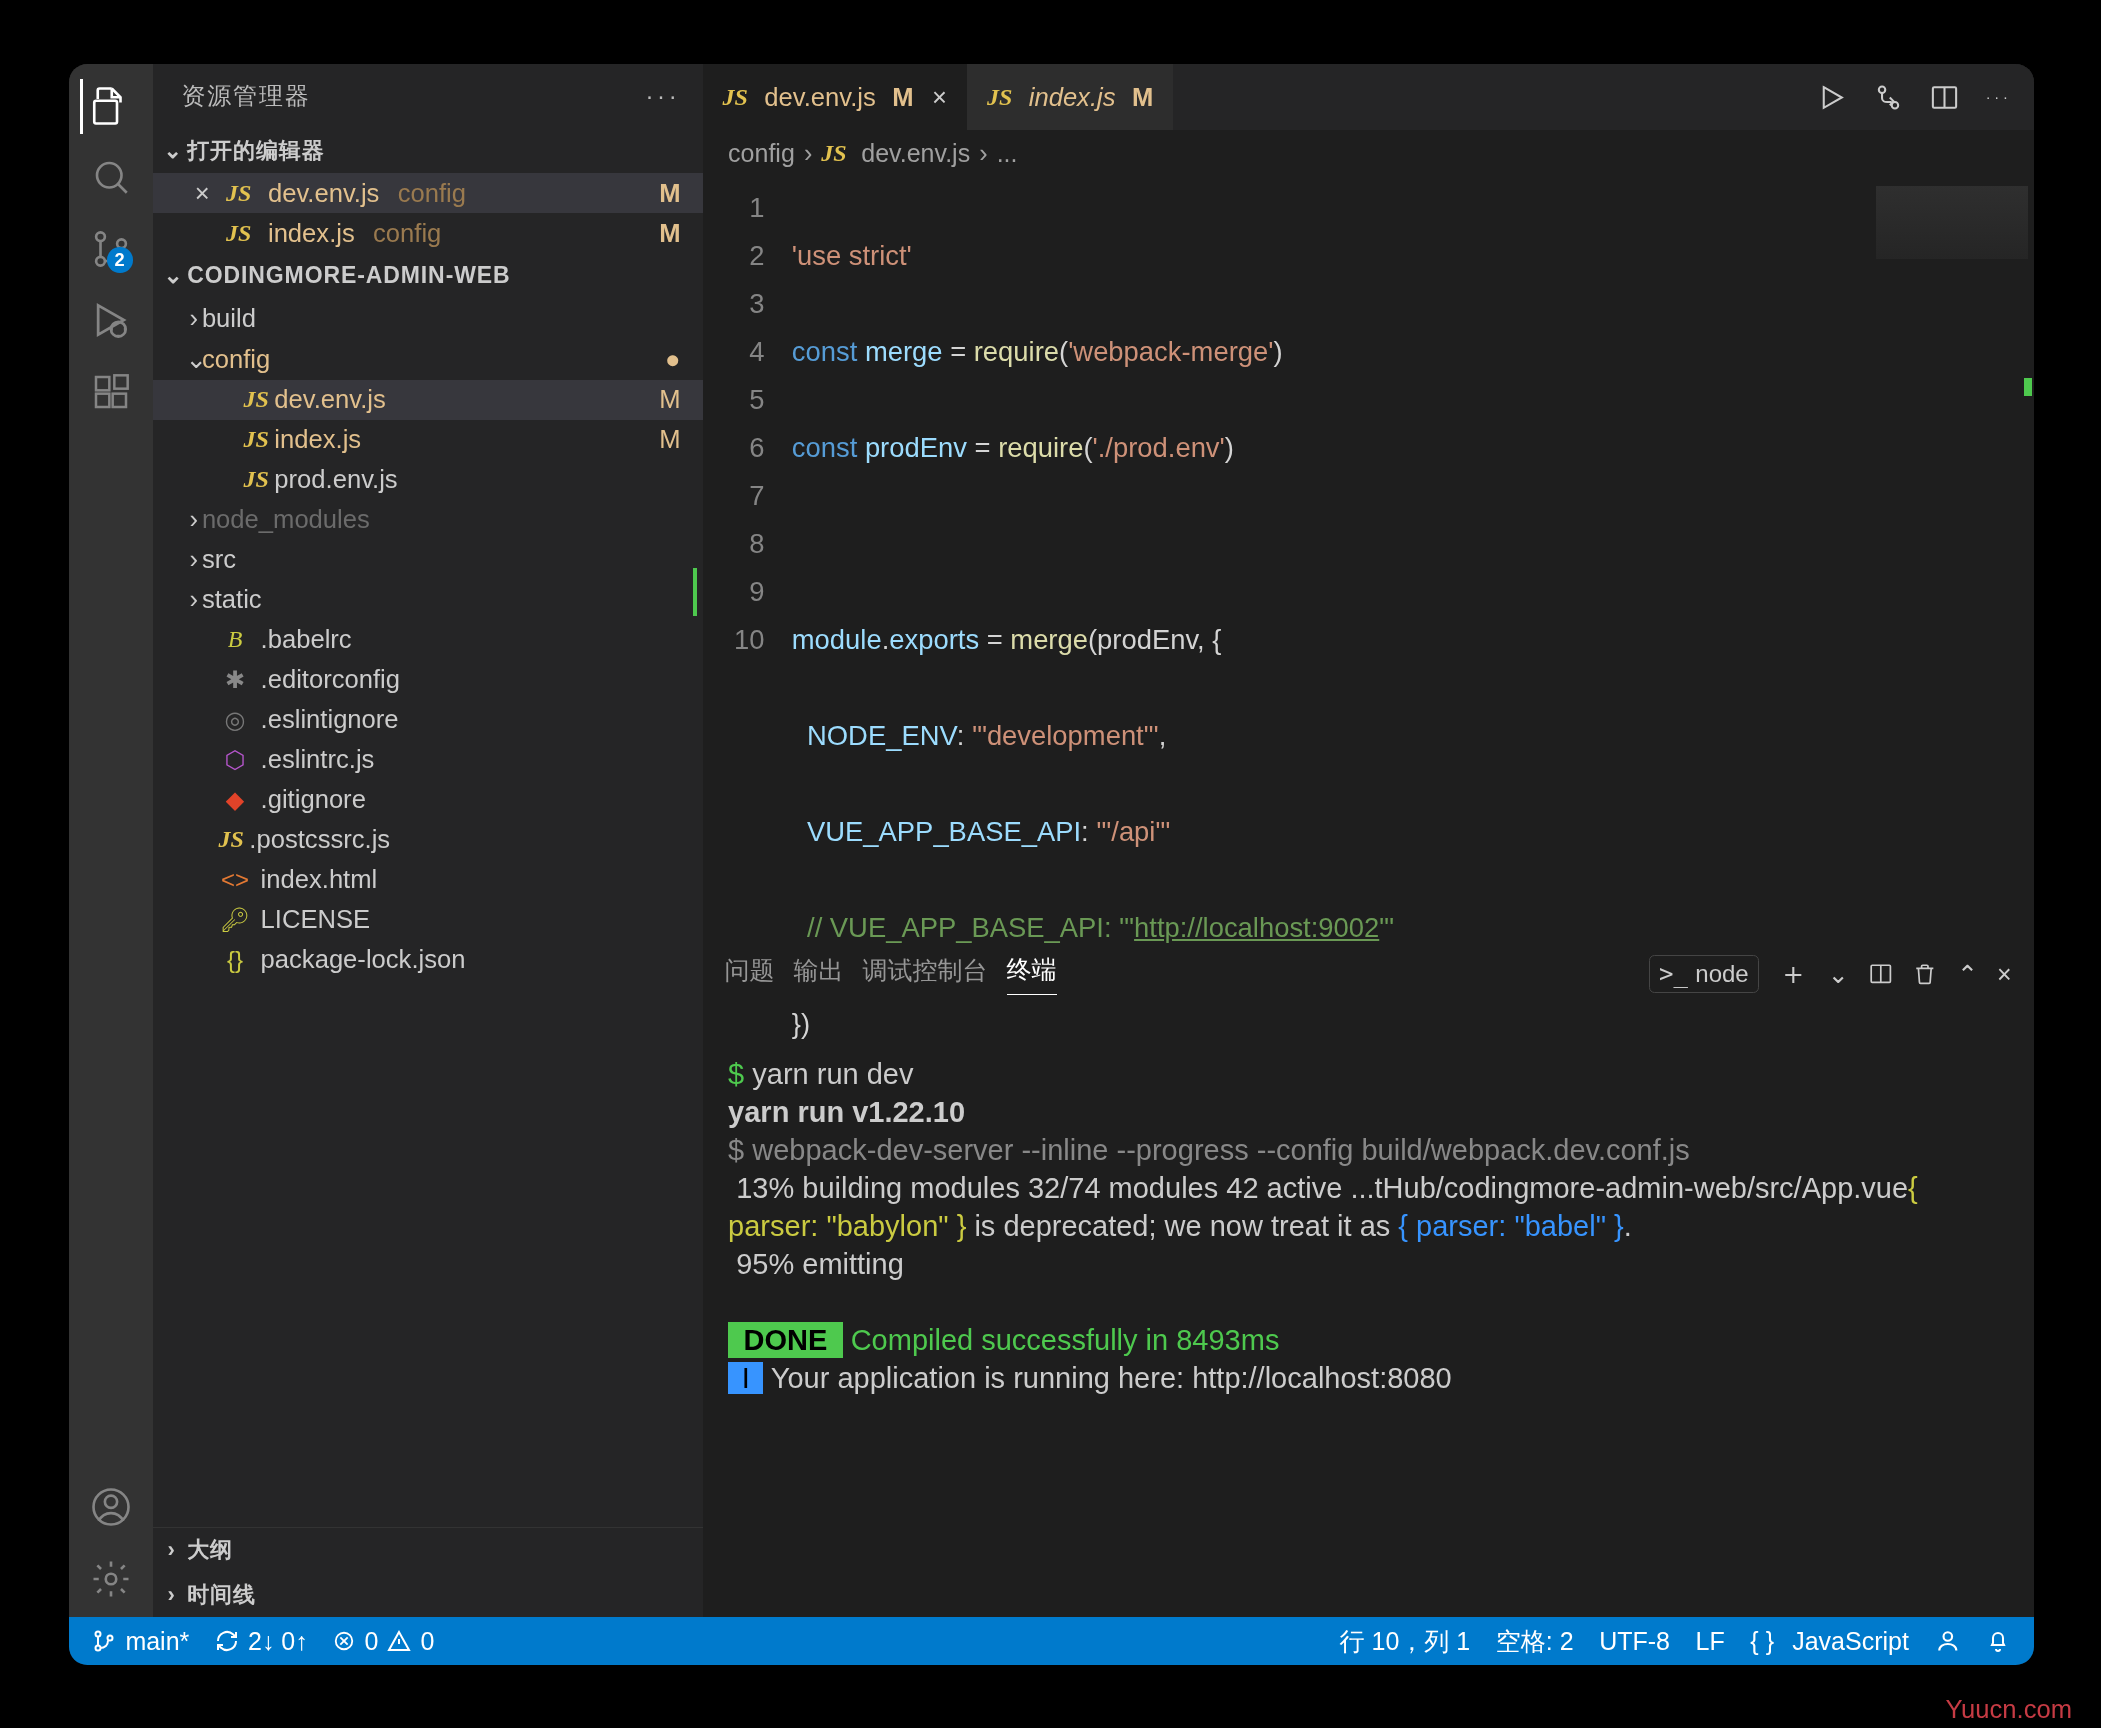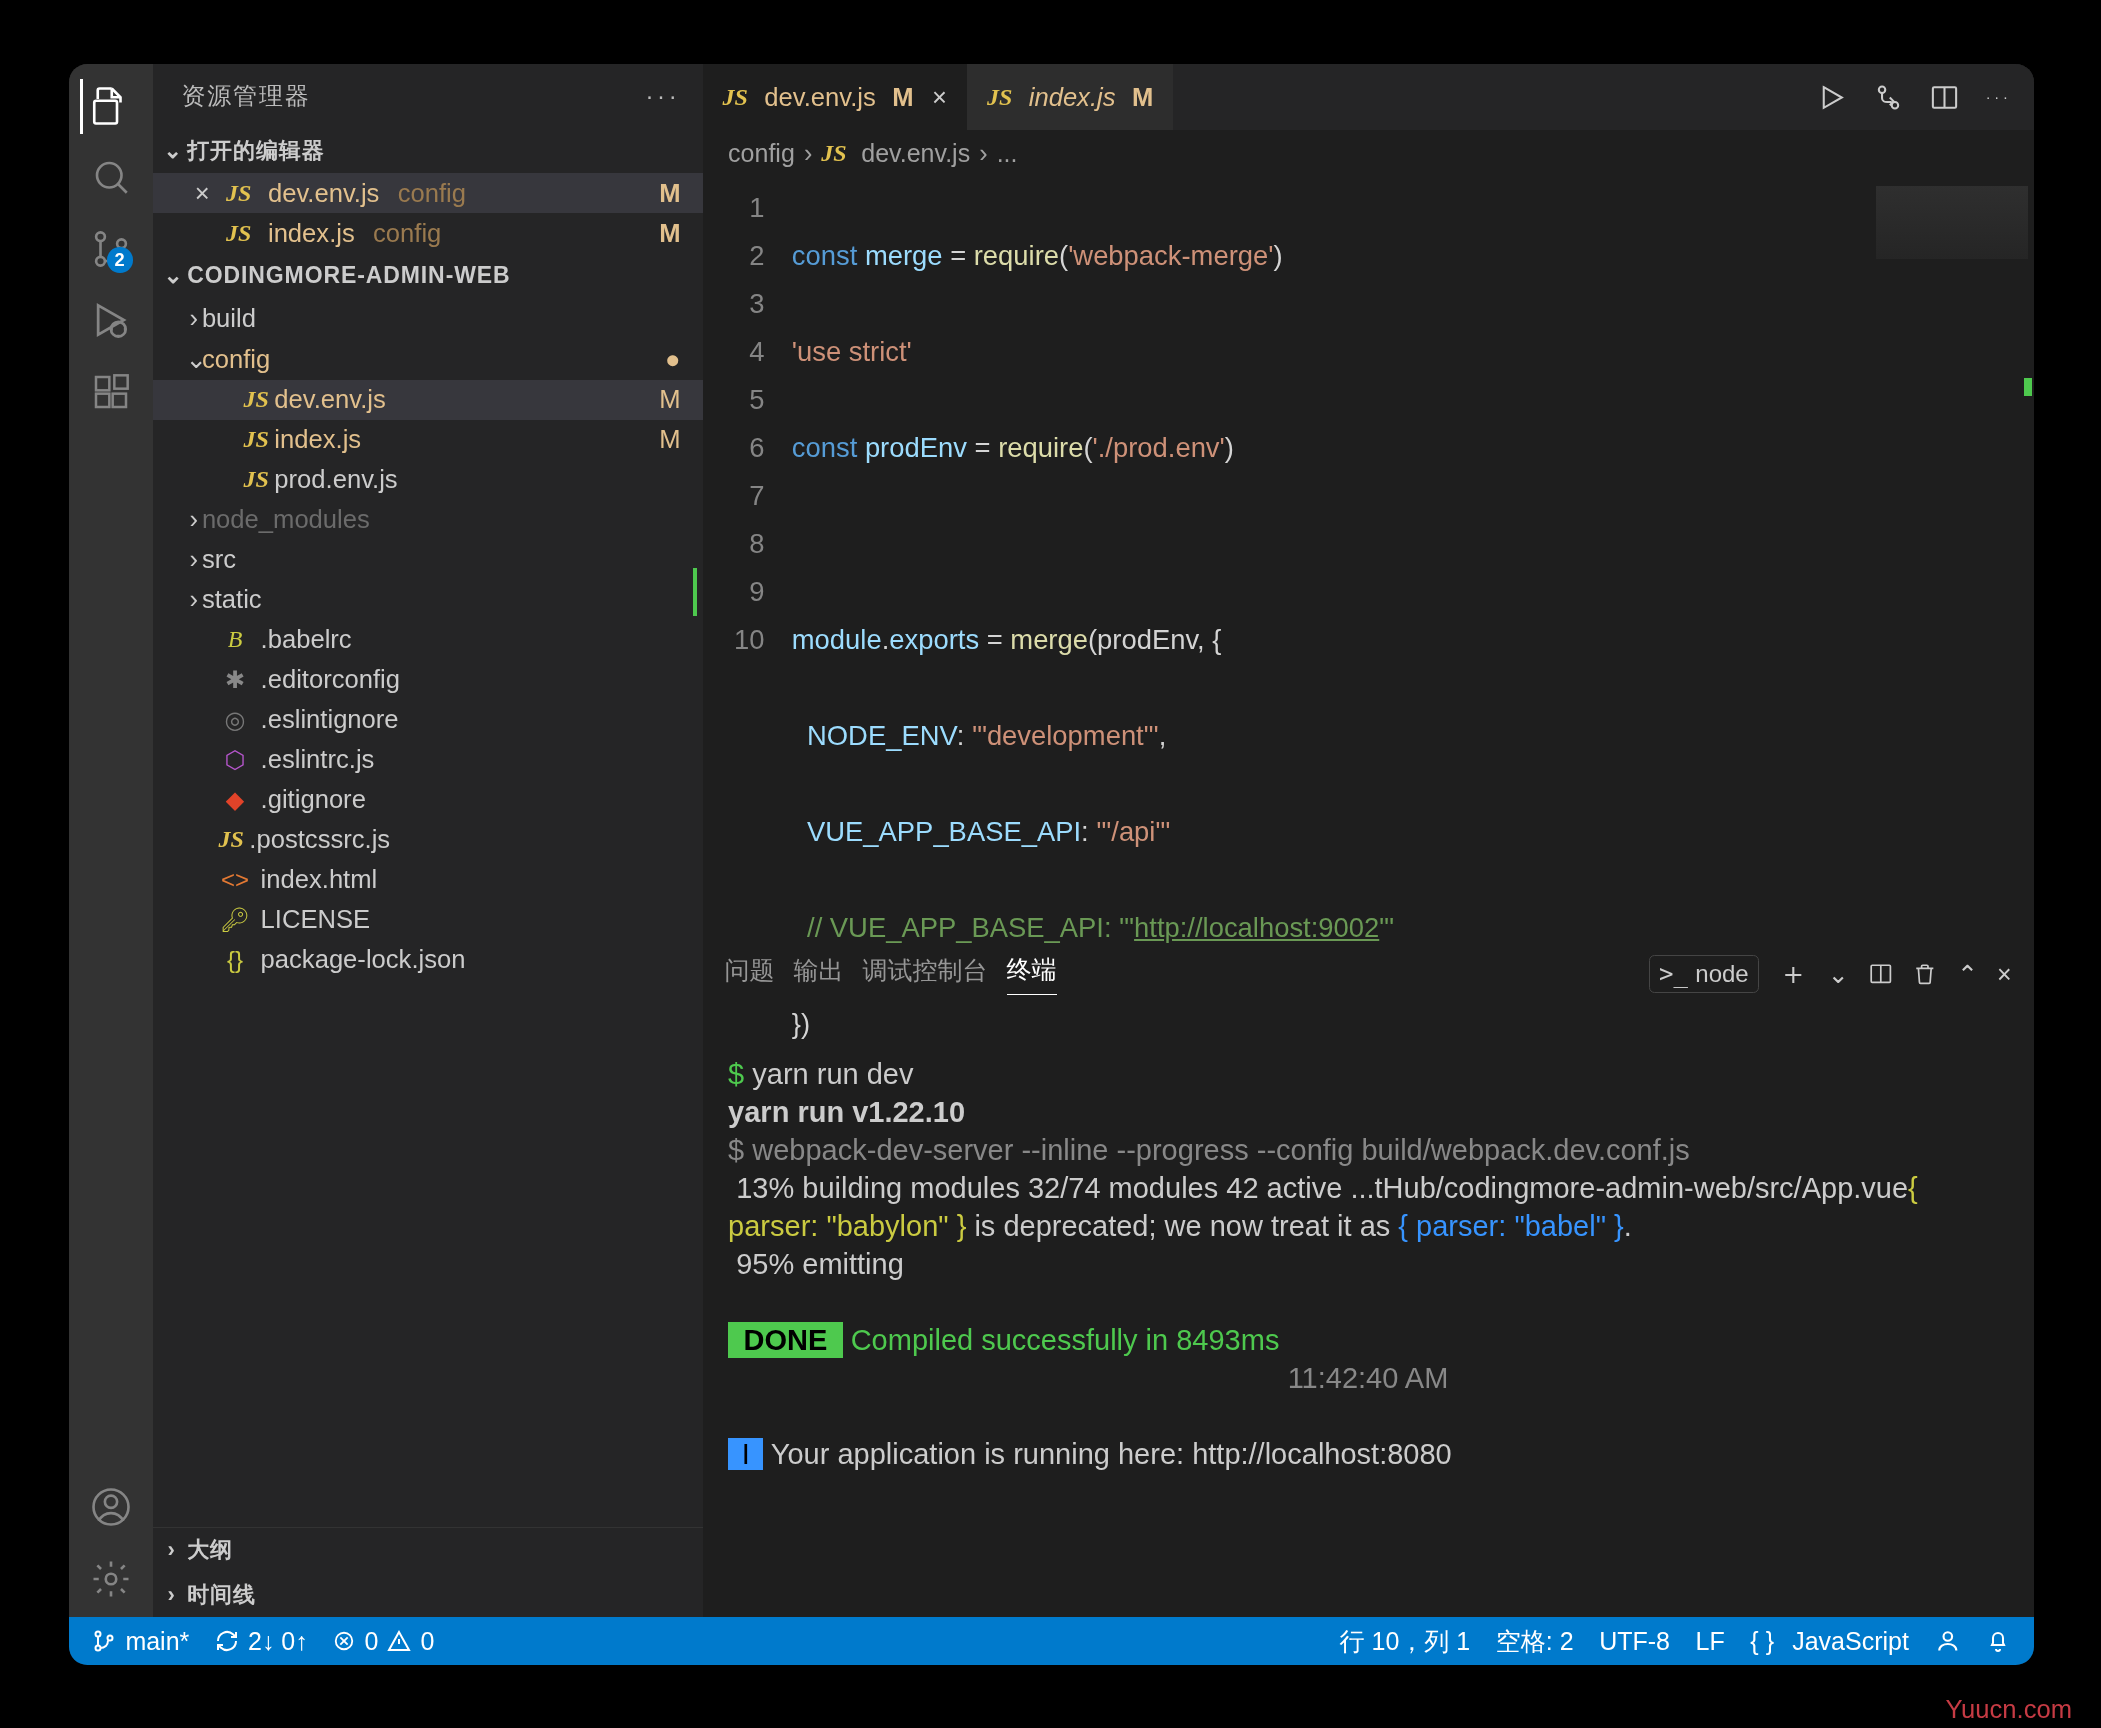--- a/index.html
+++ b/index.html
@@ -297,22 +297,22 @@
             <div>3</div>
             <div>4</div>
             <div>5</div>
             <div>6</div>
             <div>7</div>
             <div>8</div>
             <div style="border-left:4.6px solid #4ec94e;margin-left:-9.1px;padding-left:4.6px">9</div>
             <div>10</div>
         </div>
         <div class="code">
+<div><span class="tok-str">'use strict'</span></div>
 <div><span class="tok-kw">const</span><span class="tok-var"> merge </span><span>= </span><span class="tok-fn">require</span><span>(</span><span class="tok-str">'webpack-merge'</span><span>)</span></div>
-<div><span class="tok-str">'use strict'</span></div>
 <div><span class="tok-kw">const</span><span class="tok-var"> prodEnv </span><span>= </span><span class="tok-fn">require</span><span>(</span><span class="tok-str">'./prod.env'</span><span>)</span></div>
 <div> </div>
 <div><span class="tok-prop">module</span><span>.</span><span class="tok-prop">exports</span><span> = </span><span class="tok-fn">merge</span><span>(prodEnv, {</span></div>
 <div><span class="tok-prop">  NODE_ENV</span><span>: </span><span class="tok-str">'"development"'</span><span>,</span></div>
 <div><span class="tok-prop">  VUE_APP_BASE_API</span><span>: </span><span class="tok-str">'"/api"'</span></div>
 <div><span class="tok-cmt">  // VUE_APP_BASE_API: '"</span><span class="tok-lnk">http://localhost:9002</span><span class="tok-cmt">"'</span></div>
 <div><span>})</span></div>
 <div> </div>
         </div>
         <div class="minimap">
@@ -349,21 +349,20 @@
           <span class="picon">×</span>
         </div>
         <div class="term">
 <span class="t-p">$</span><span> yarn run dev</span>
 <b>yarn run v1.22.10</b>
 <span class="t-dim">$ webpack-dev-server --inline --progress --config build/webpack.dev.conf.js</span>
 <span> 13% building modules 32/74 modules 42 active ...tHub/codingmore-admin-web/src/App.vue</span><span class="t-y">{ parser: "babylon" }</span><span> is deprecated; we now treat it as </span><span class="t-b">{ parser: "babel" }</span><span>.</span>
 <span> 95% emitting</span>
 
 <span class="t-done"> DONE </span><span class="t-ok"> Compiled successfully in 8493ms</span>
-<span class="t-dim" style="display:block;text-align:center">11:42:40 AM</span>
 <span class="t-cur"> I </span><span> Your application is running here: http://localhost:8080</span>
         </div>
       </div>
     </div>
   </div>
 
   <div class="statusbar">
     <div class="sitem">
         <svg width="24" height="24" viewBox="0 0 24 24" fill="none" stroke="currentColor" stroke-width="2">
           <circle cx="6" cy="5" r="2.5"></circle>

